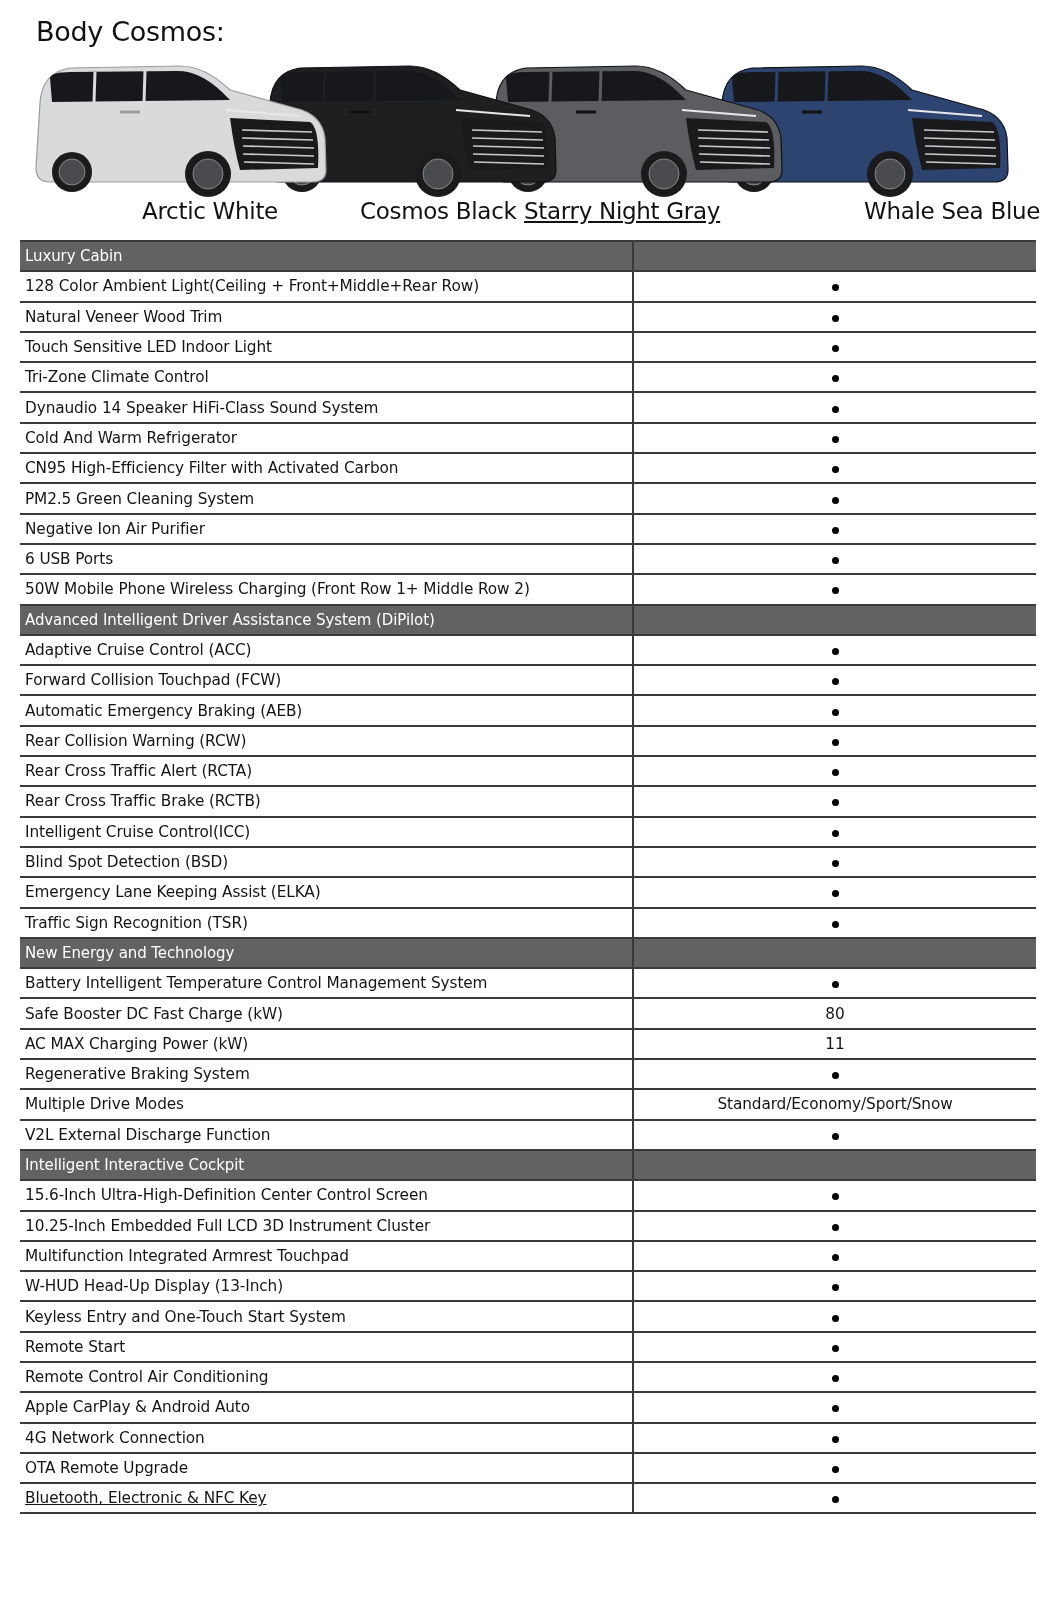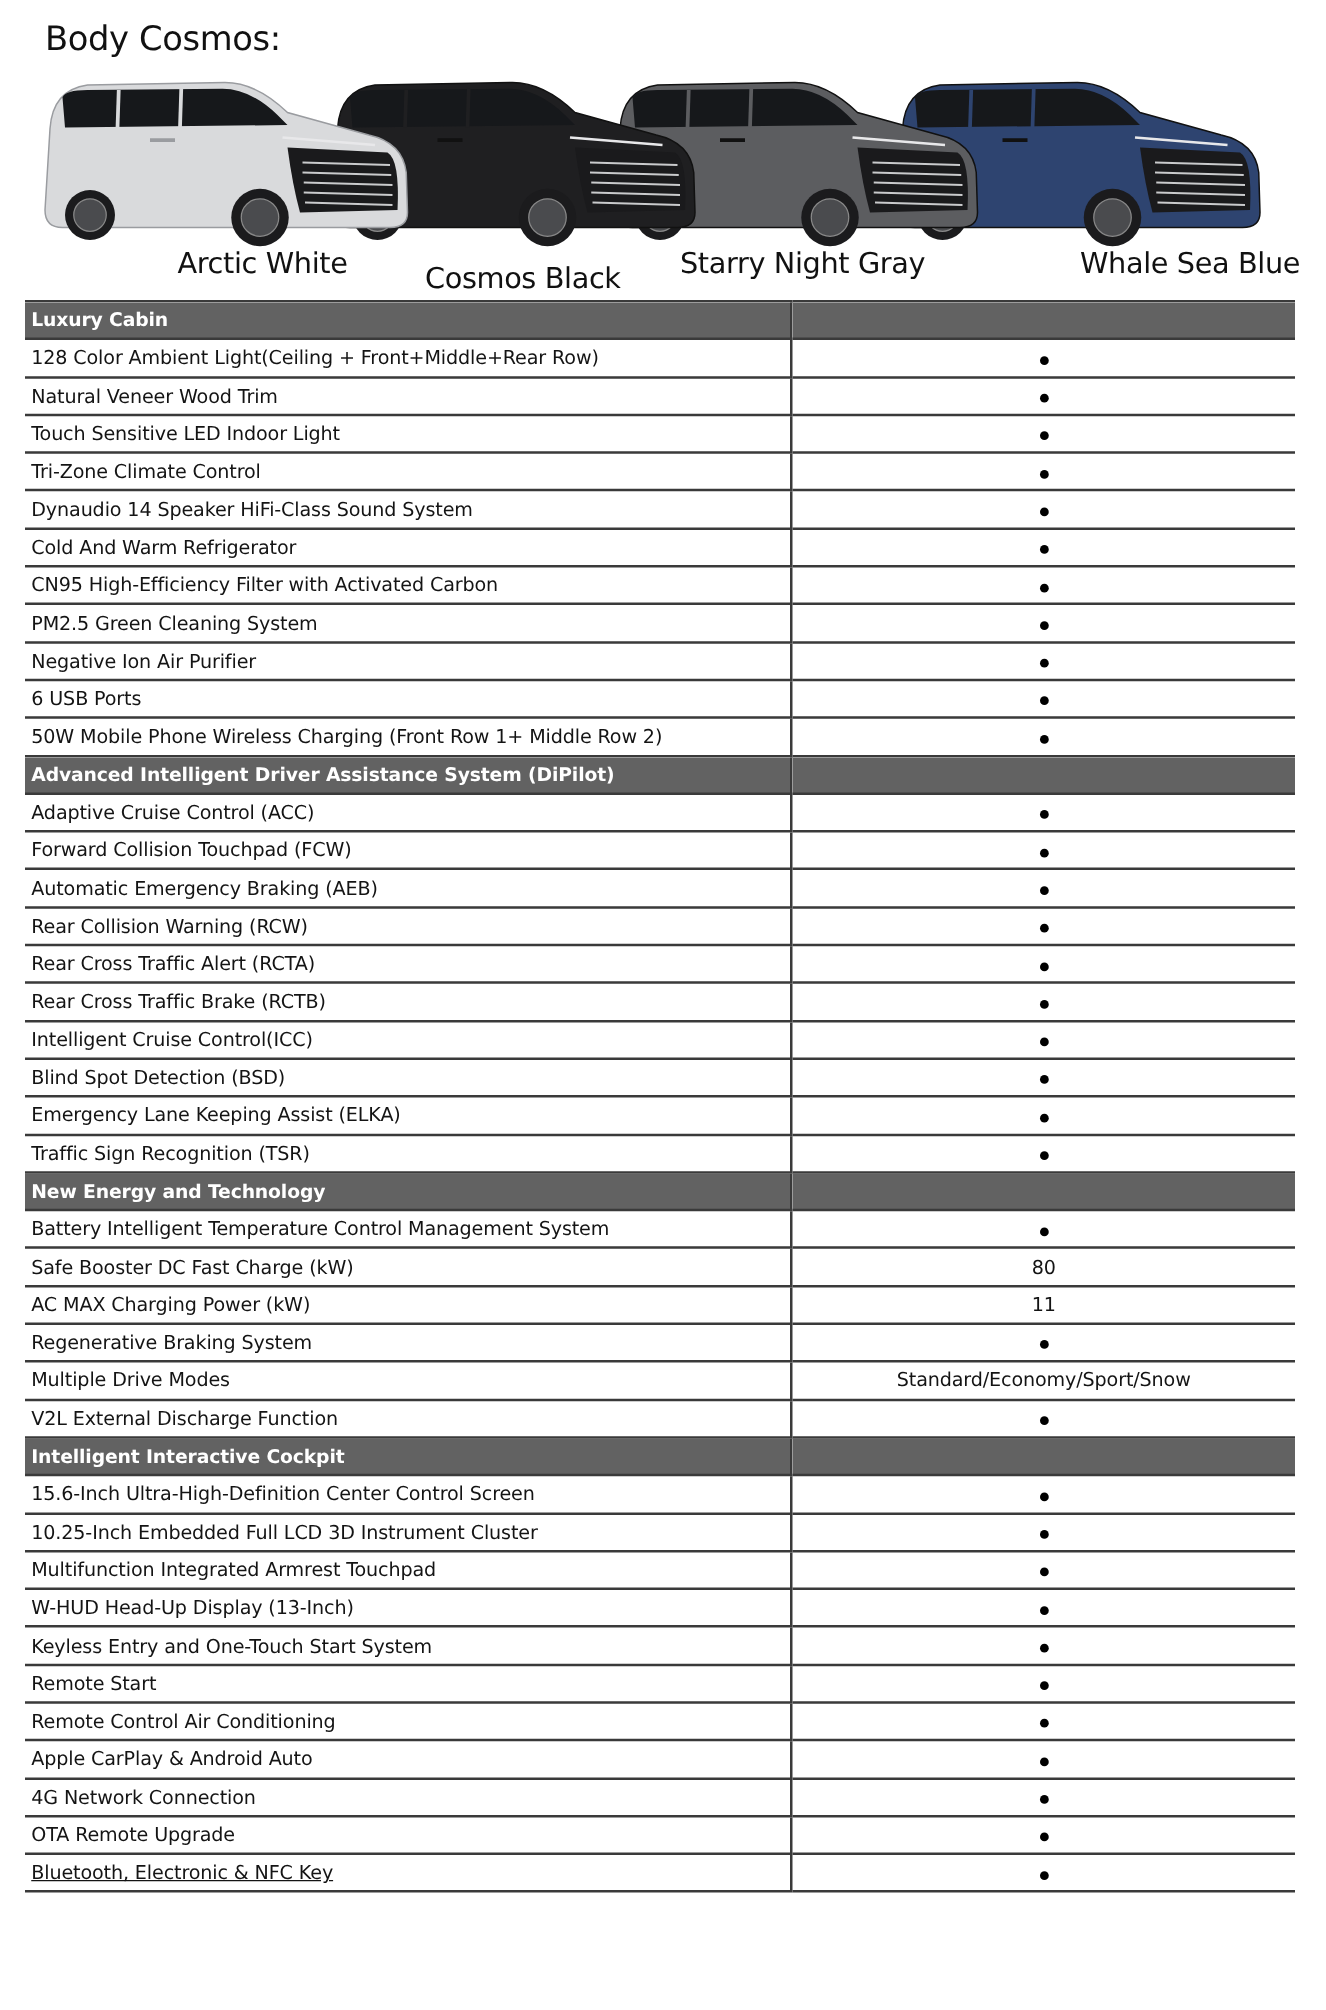--- a/index.html
+++ b/index.html
@@ -13,21 +13,21 @@
   .color-label { position: absolute; top: 198px; font-size: 23px; color: #111; white-space: nowrap;
                  letter-spacing: -0.3px; }
   table.spec { position: absolute; left: 20px; top: 240px; width: 1016px; border-collapse: collapse;
                table-layout: fixed; }
   table.spec col.c1 { width: 613px; }
   table.spec col.c2 { width: 403px; }
   table.spec td { height: 28.3px; padding: 0 0 0 5px; border-top: 2px solid #3a3a3a;
                   font-size: 15.3px; line-height: 28px; white-space: nowrap; overflow: hidden;
                   letter-spacing: -0.1px; }
   table.spec td.val { text-align: center; padding: 0; border-left: 2px solid #3a3a3a; }
-  table.spec tr.section td { background: #626262; color: #ffffff; font-weight: bold; font-size: 15px; }
+  table.spec tr.section td { background: #626262; color: #ffffff; font-weight: normal; font-size: 15px; }
   table.spec tr.last td { border-bottom: 2px solid #3a3a3a; text-decoration: underline; }
   .dot { display: inline-block; width: 7px; height: 7px; border-radius: 50%; background: #000;
          vertical-align: middle; position: relative; top: 1px; }
 </style>
 </head>
 <body>
 
 <div class="title">Body Cosmos:</div>
 
 <div class="cars">
@@ -115,22 +115,22 @@
         <line x1="90" y1="54" x2="110" y2="54" stroke="#111" stroke-width="3"></line>
         <circle cx="42" cy="114" r="20" fill="#1b1b1d"></circle>
         <circle cx="42" cy="114" r="13" fill="#4a4b4e" stroke="#888" stroke-width="1"></circle>
         <circle cx="178" cy="116" r="23" fill="#1b1b1d"></circle>
         <circle cx="178" cy="116" r="15" fill="#4a4b4e" stroke="#888" stroke-width="1"></circle>
       </svg>
     </div>
 </div>
 
 <div class="color-label" style="left:142px;">Arctic White</div>
-<div class="color-label" style="left:340px;margin-top:12px;">Cosmos Black</div>
-<div class="color-label" style="left:544px;">Starry Night Gray</div>
+<div class="color-label" style="left:360px;">Cosmos Black</div>
+<div class="color-label" style="left:524px;text-decoration:underline;">Starry Night Gray</div>
 <div class="color-label" style="left:864px;">Whale Sea Blue</div>
 
 <table class="spec">
   <colgroup>
       <col class="c1">
       <col class="c2">
     </colgroup>
   <tbody id="spec-body">
       <tr class="section">
         <td>Luxury Cabin</td>

